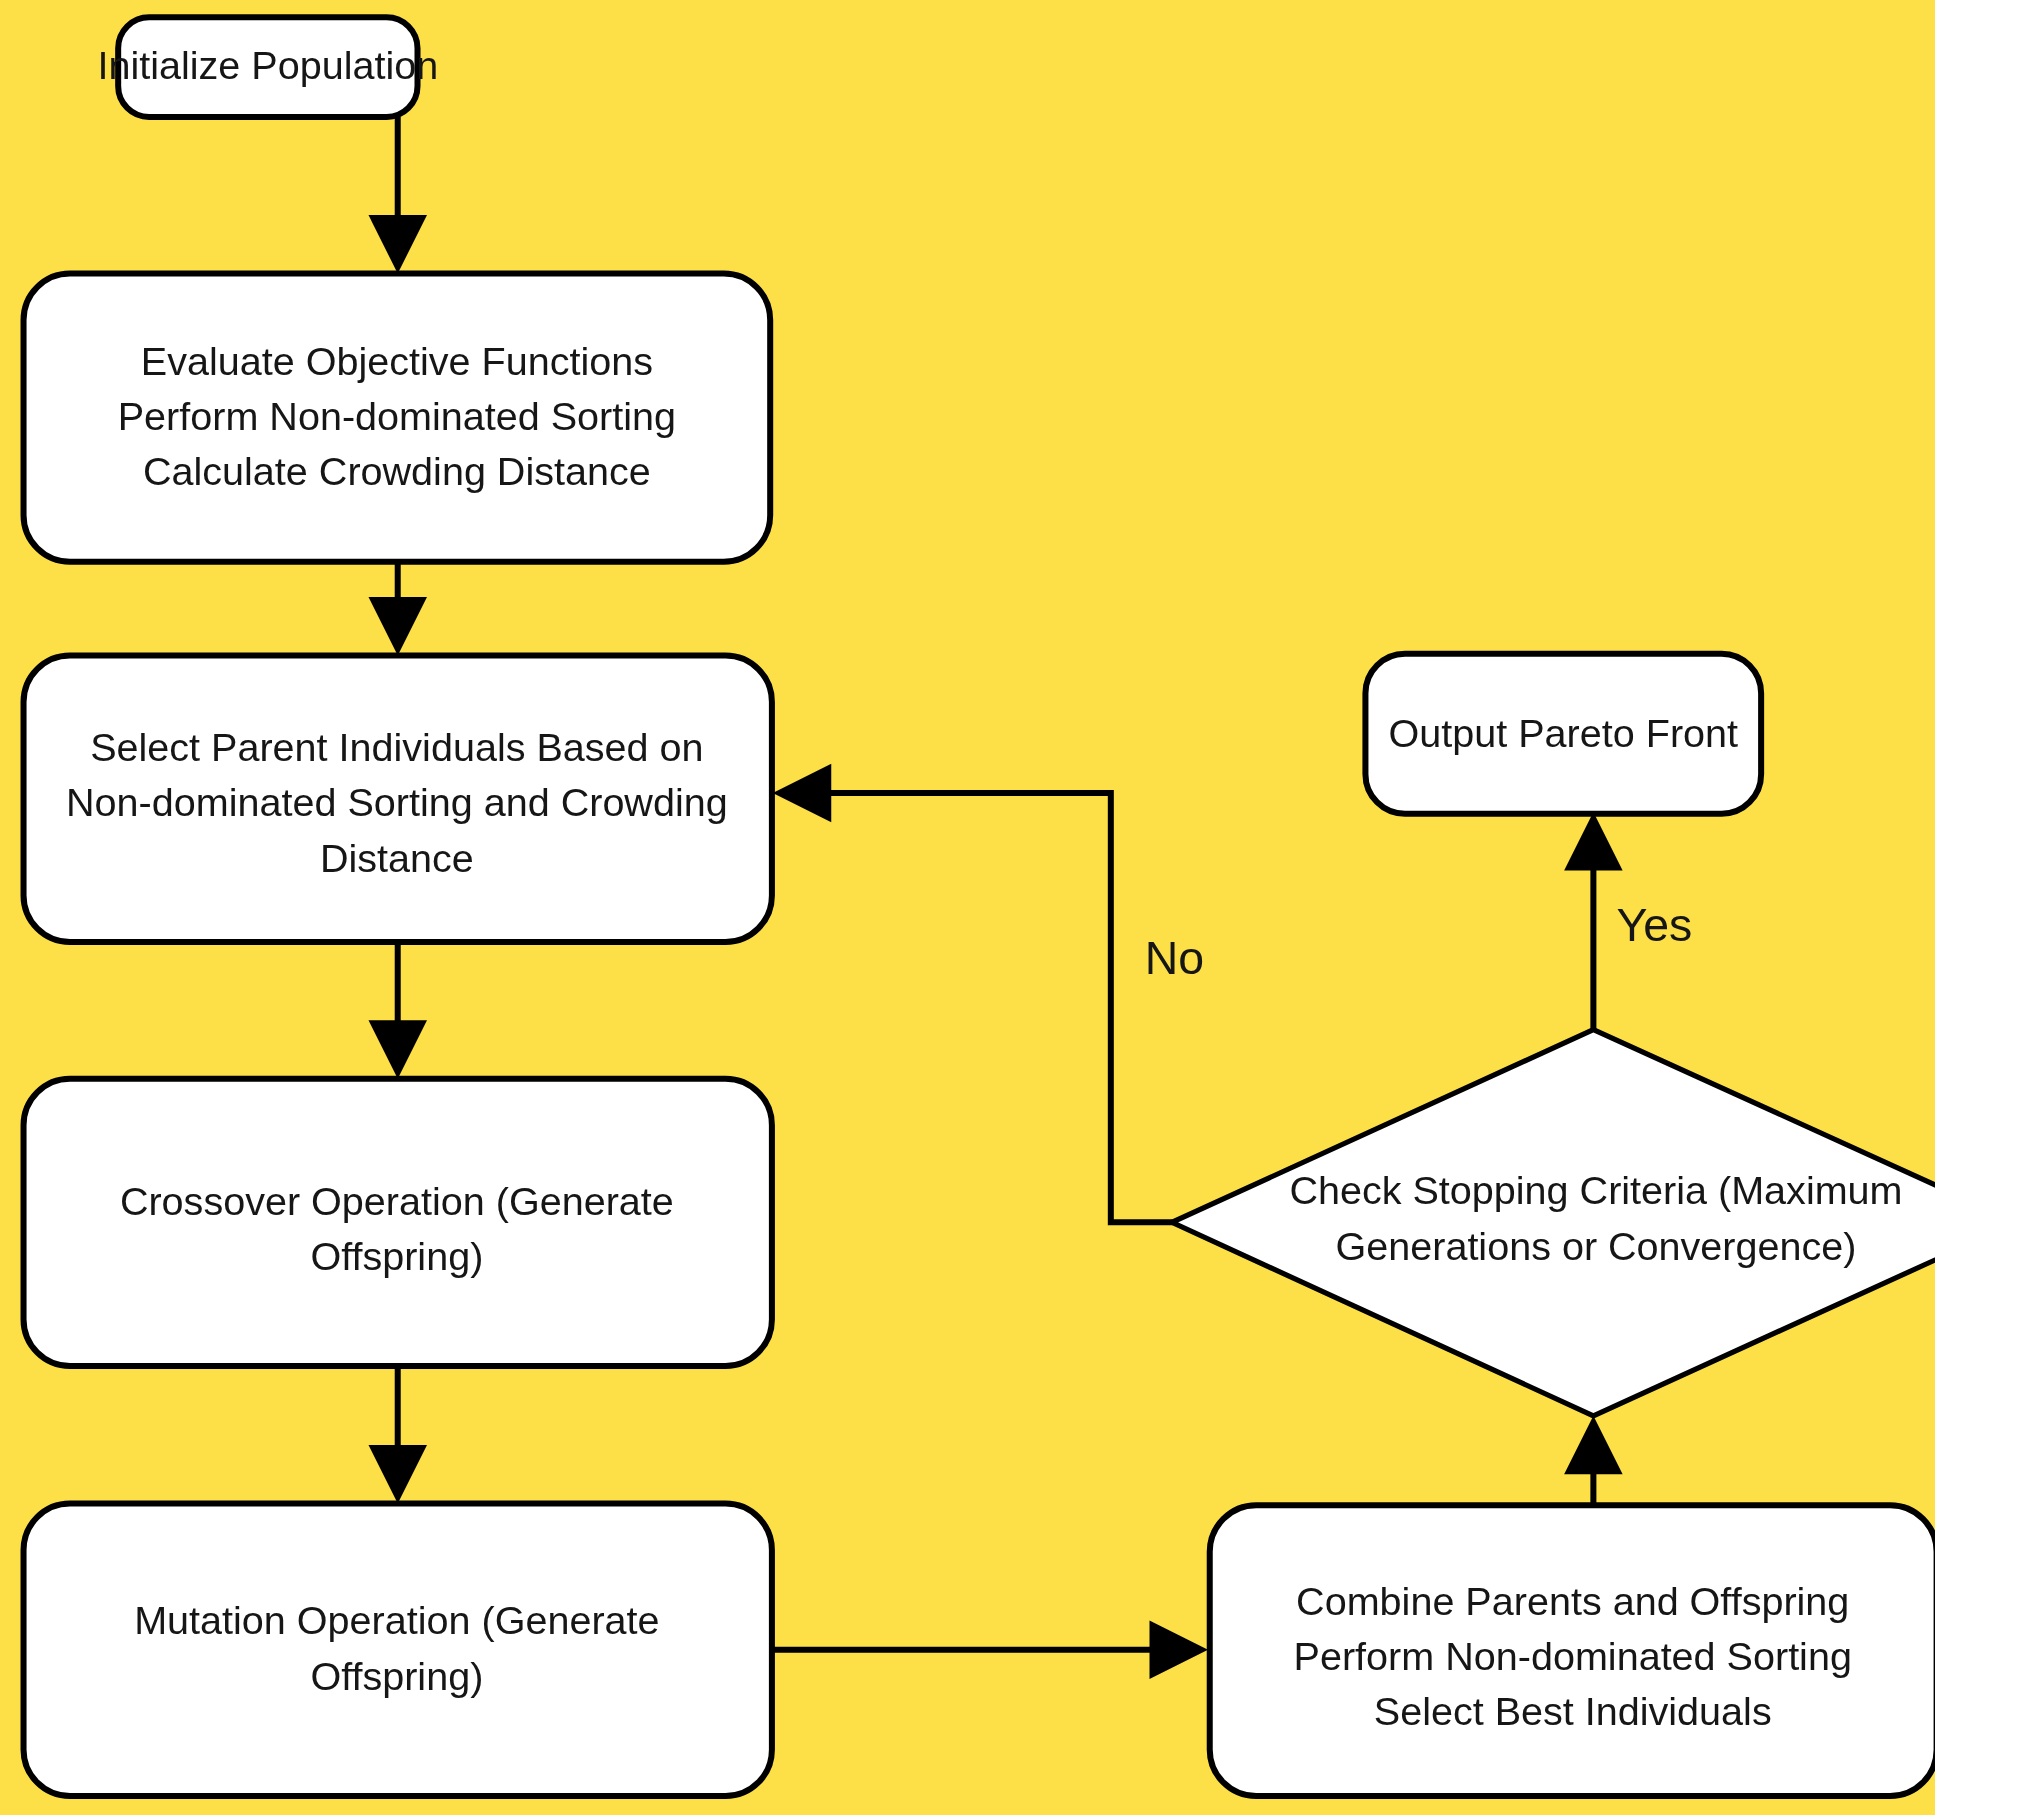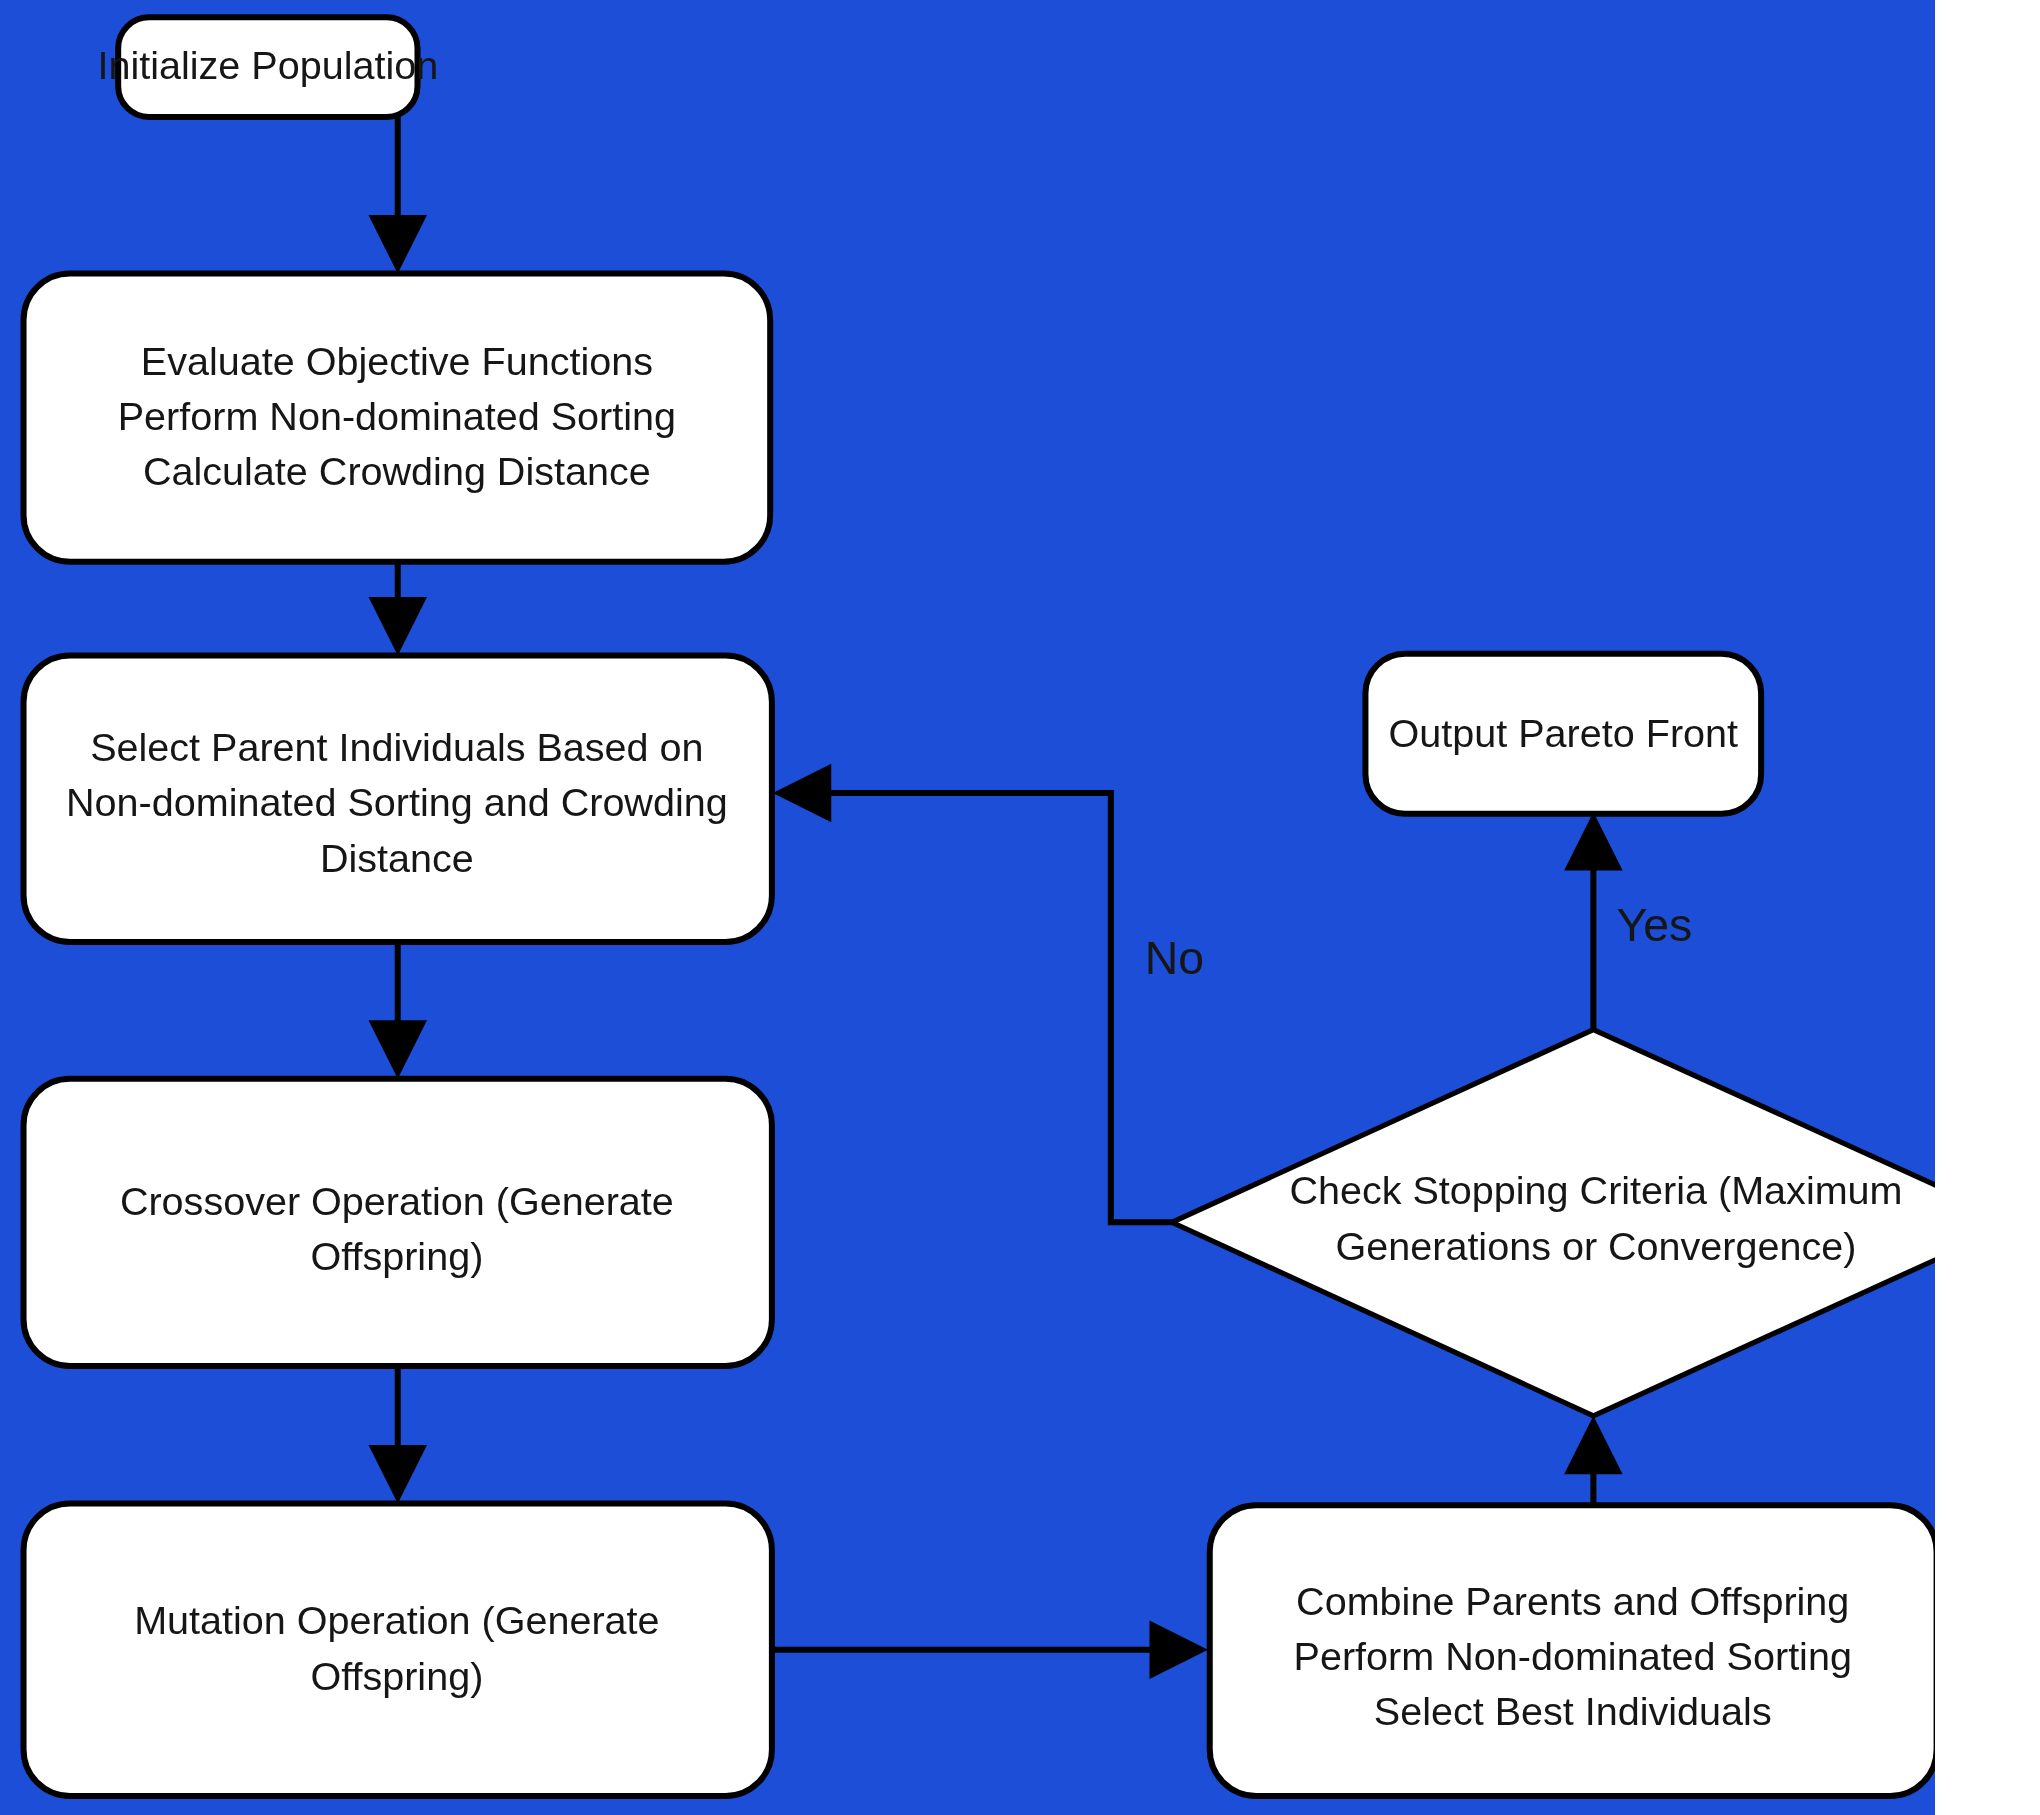--- a/index.html
+++ b/index.html
@@ -7,21 +7,21 @@
     padding: 0;
     background: #ffffff;
   }
   body {
     font-family: "Liberation Sans", sans-serif;
   }
   #flowchart-root {
     position: relative;
     width: 1935px;
     height: 1815px;
-    background: #1d4ed8;
+    background: #fde047;
     overflow: hidden;
   }
   svg.flow-canvas {
     position: absolute;
     top: 0;
     left: 0;
     width: 2041px;
     height: 1815px;
     display: block;
   }

